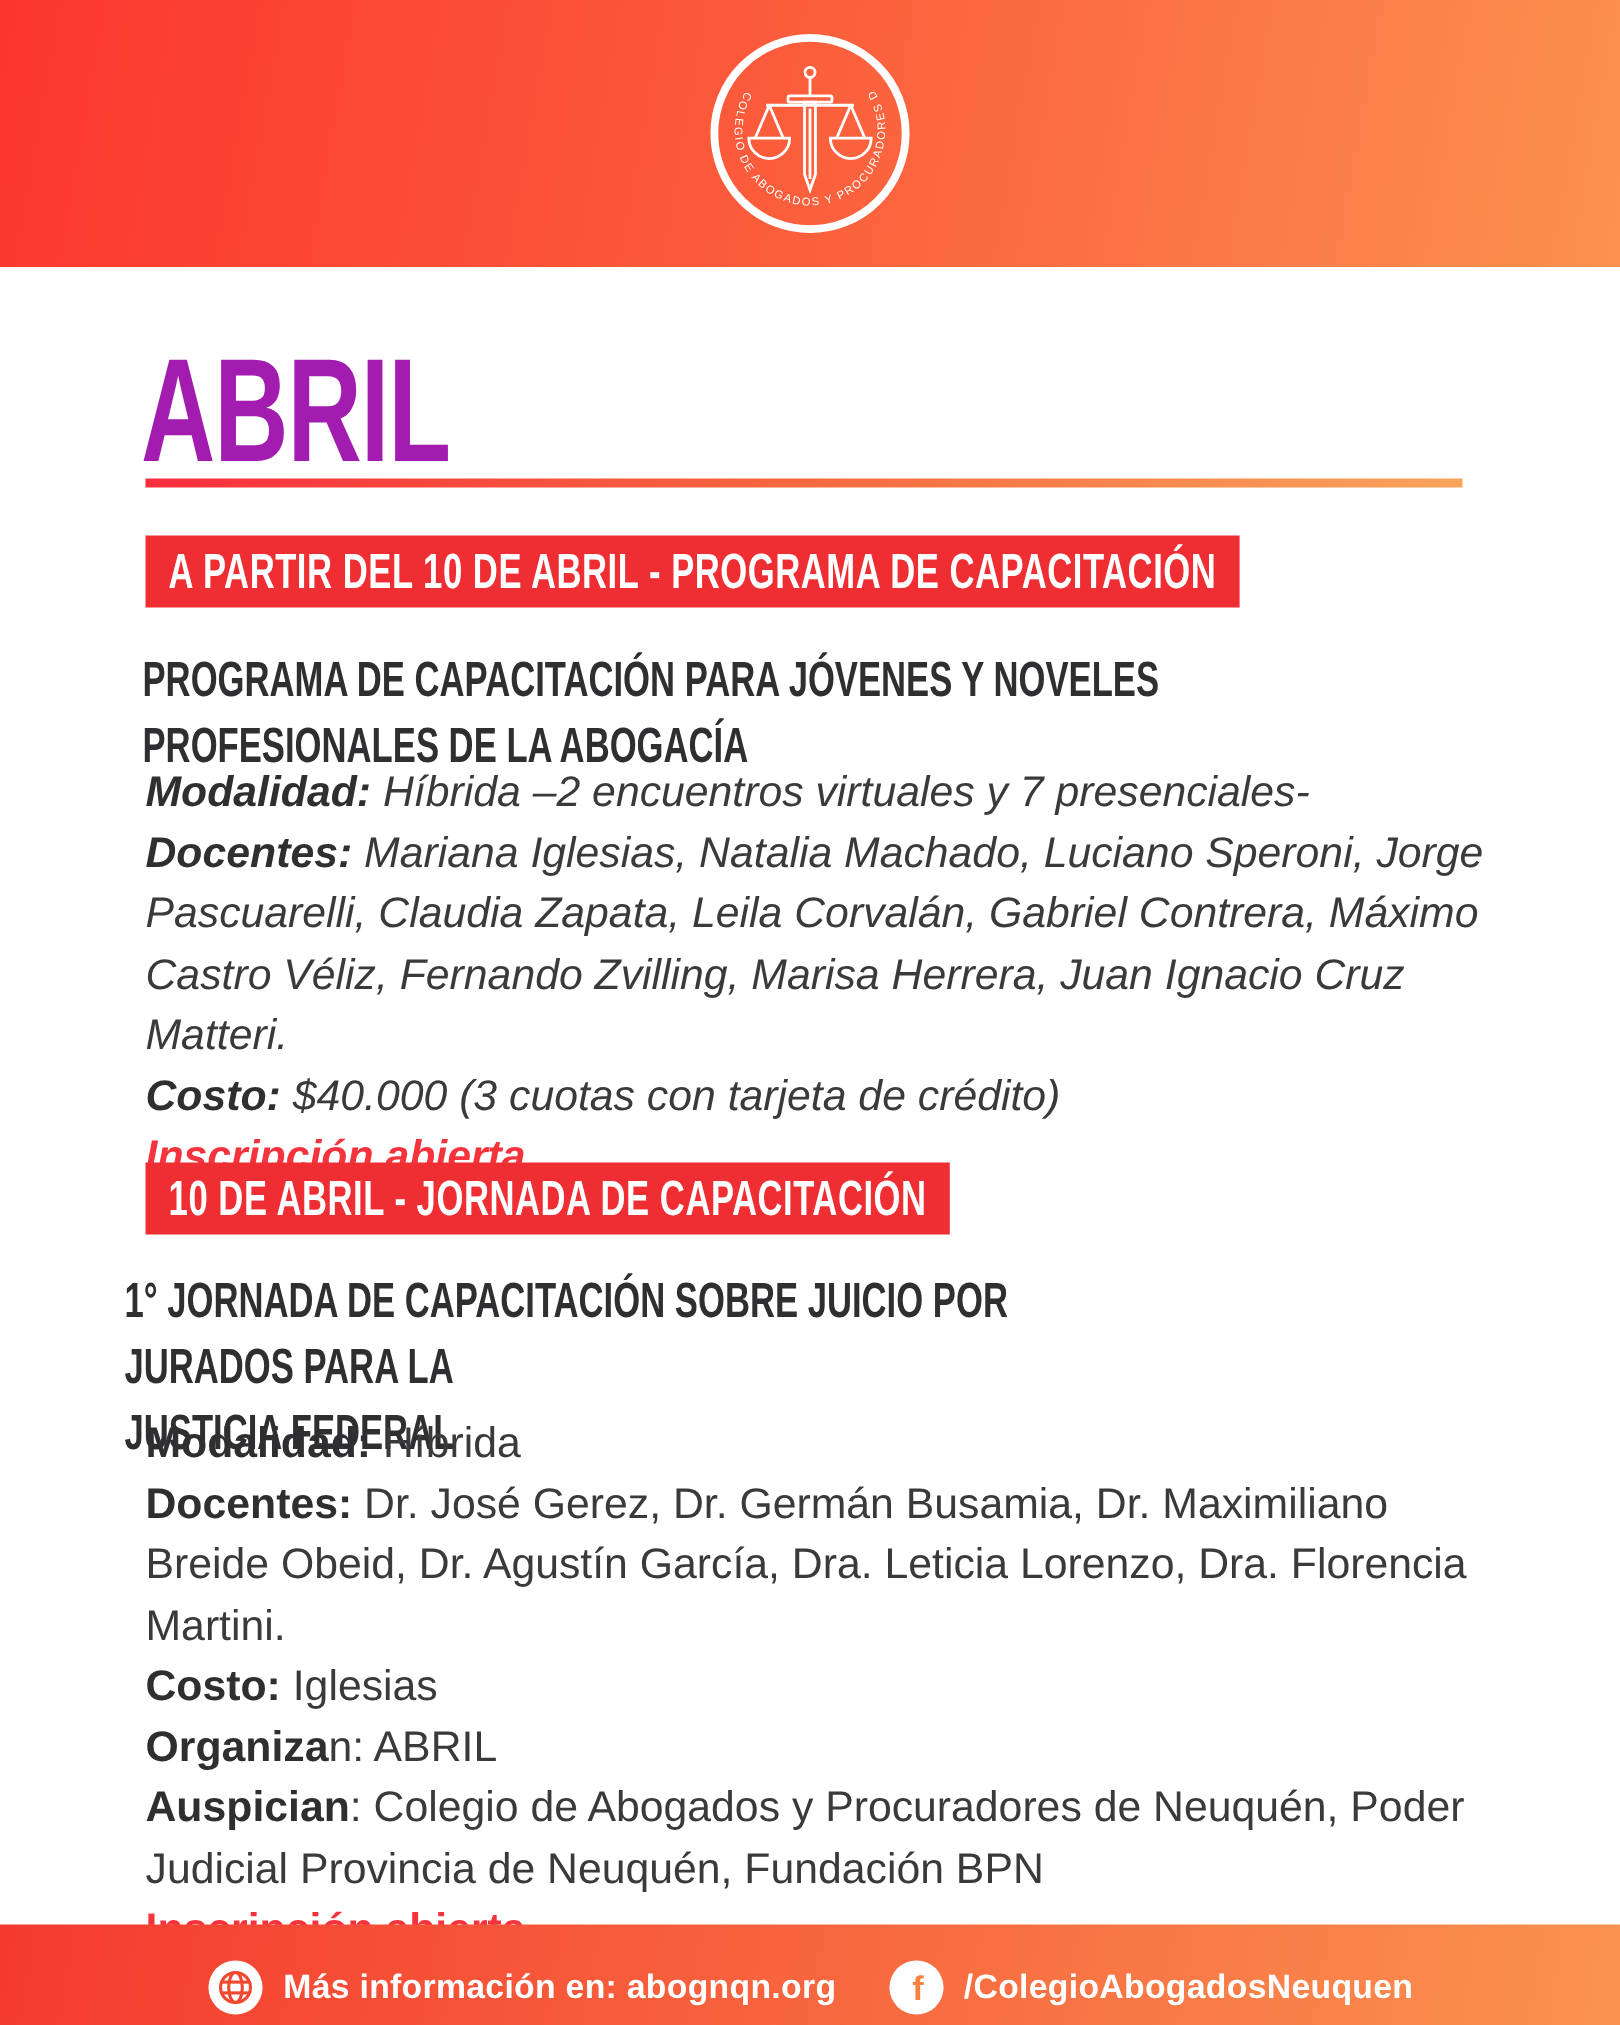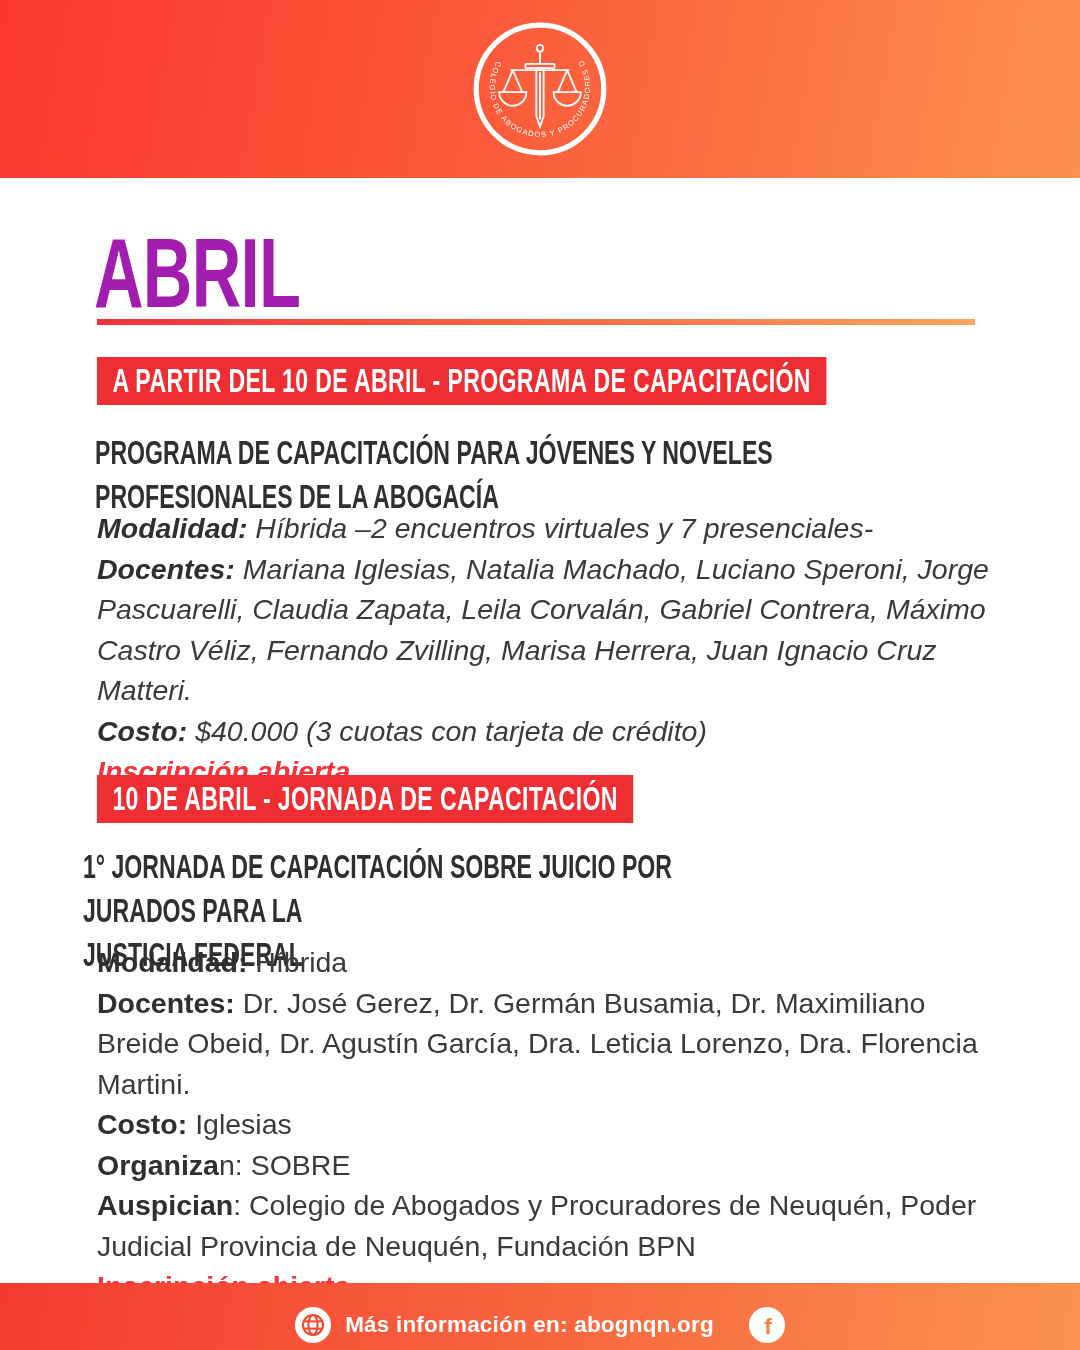--- a/index.html
+++ b/index.html
@@ -120,21 +120,21 @@
 
   <div class="event-title t2">
     <span class="cond">1° JORNADA DE CAPACITACIÓN SOBRE JUICIO POR JURADOS PARA LA
 JUSTICIA FEDERAL</span>
   </div>
 
   <div class="details d2">
     <p><strong>Modalidad:</strong><span> Híbrida</span></p>
     <p><strong>Docentes:</strong><span> Dr. José Gerez, Dr. Germán Busamia, Dr. Maximiliano Breide Obeid, Dr. Agustín García, Dra. Leticia Lorenzo, Dra. Florencia Martini.</span></p>
     <p><strong>Costo:</strong><span> Iglesias</span></p>
-    <p><strong>Organiza</strong><span>n: SOBRE</span></p>
+    <p><strong>Organiza</strong><span>n: ABRIL</span></p>
     <p><strong>Auspician</strong><span>: Colegio de Abogados y Procuradores de Neuquén, Poder Judicial Provincia de Neuquén, Fundación BPN</span></p>
     <p class="status">Inscripción abierta</p>
   </div>
 
   <div class="band-bottom">
     <div class="f-item">
       <svg class="f-icon" viewBox="0 0 40 40">
         <circle cx="20" cy="20" r="19" fill="#ffffff"></circle>
         <g stroke="#f1492f" stroke-width="2.2" fill="none">
           <circle cx="20" cy="20" r="10.5"></circle>
@@ -143,16 +143,17 @@
           <line x1="10.5" y1="23.8" x2="29.5" y2="23.8"></line>
         </g>
       </svg>
       <span class="txt">Más información en: abognqn.org</span>
     </div>
     <div class="f-item">
       <svg class="f-icon" viewBox="0 0 40 40">
         <circle cx="20" cy="20" r="19" fill="#ffffff"></circle>
         <text x="21" y="29" text-anchor="middle" font-family="Liberation Sans, sans-serif" font-weight="bold" font-size="24" fill="#f8813f">f</text>
       </svg>
+      <span class="txt">/ColegioAbogadosNeuquen</span>
     </div>
   </div>
 
 </div>
 
 </body></html>

